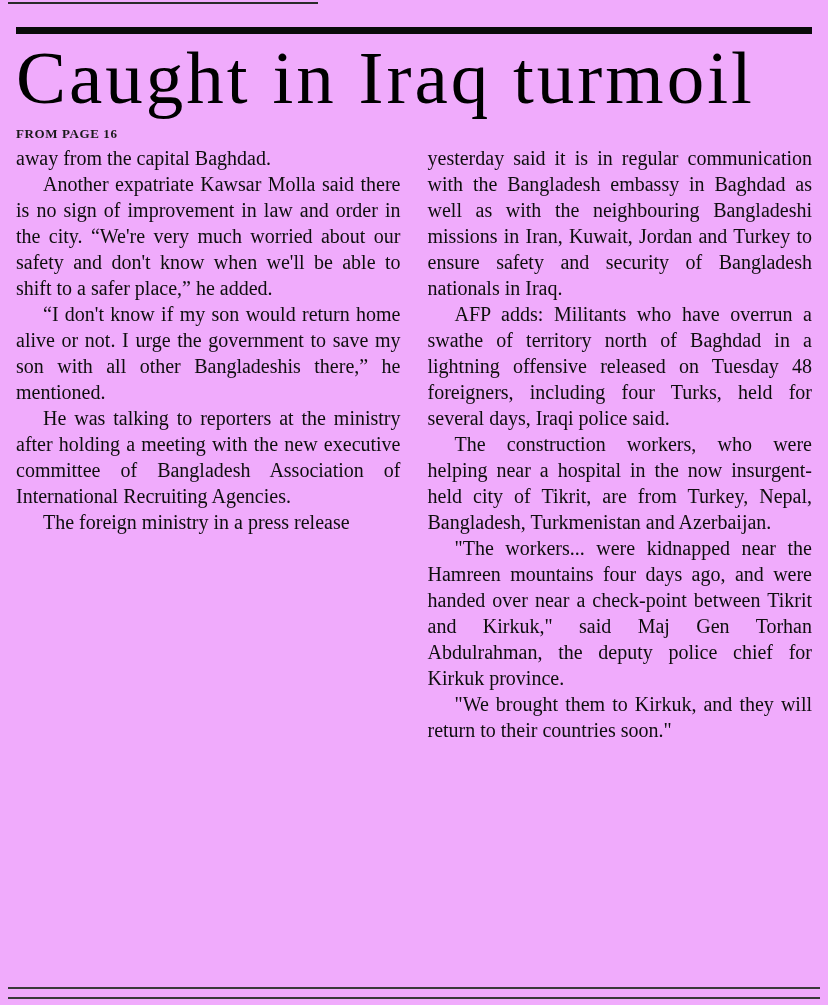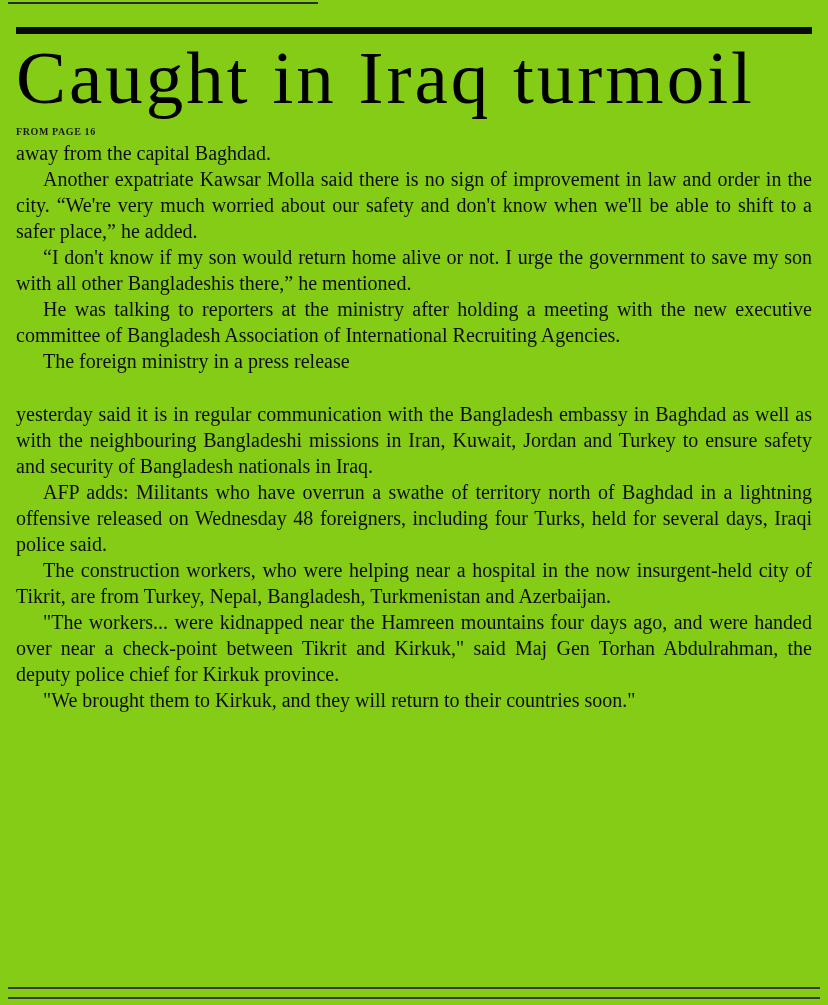--- a/index.html
+++ b/index.html
@@ -7,21 +7,21 @@
   html, body {
     background: #e9e9e6;
     font-family: "Liberation Serif", serif;
   }
 
   .sheet {
     position: relative;
     width: 828px;
     height: 1005px;
     margin: 0 auto;
-    background: #84cc16;
+    background: #f0abfc;
     color: #0c0c0c;
     overflow: hidden;
   }
 
   
   .top-partial-rule {
     position: absolute;
     top: 2px;
     left: 8px;
     width: 310px;
@@ -48,31 +48,30 @@
     line-height: 1.02;
     font-weight: normal;
     letter-spacing: 3px;
     color: #000;
     margin-top: 6px;
     white-space: nowrap;
   }
 
   .jump-line {
     margin-top: 9px;
-    font-size: 10px;
+    font-size: 13px;
     font-weight: bold;
     letter-spacing: 0.6px;
     color: #1a1a1a;
   }
 
   .columns {
     display: flex;
     gap: 27px;
     margin-top: 3px;
-    flex-direction: column;
   }
 
   .column {
     flex: 1 1 0;
     font-size: 20px;
     line-height: 26px;
     text-align: justify;
     color: #0e0e0e;
   }
 
@@ -119,21 +118,21 @@
     <div class="columns">
       <div class="column">
           <p>away from the capital Baghdad.</p>
           <p>Another expatriate Kawsar Molla said there is no sign of improvement in law and order in the city. “We're very much worried about our safety and don't know when we'll be able to shift to a safer place,” he added.</p>
           <p>“I don't know if my son would return home alive or not. I urge the government to save my son with all other Bangladeshis there,” he mentioned.</p>
           <p>He was talking to reporters at the ministry after holding a meeting with the new executive committee of Bangladesh Association of International Recruiting Agencies.</p>
           <p>The foreign ministry in a press release</p>
         </div>
       <div class="column">
           <p>yesterday said it is in regular communication with the Bangladesh embassy in Baghdad as well as with the neighbouring Bangladeshi missions in Iran, Kuwait, Jordan and Turkey to ensure safety and security of Bangladesh nationals in Iraq.</p>
-          <p>AFP adds: Militants who have overrun a swathe of territory north of Baghdad in a lightning offensive released on Wednesday 48 foreigners, including four Turks, held for several days, Iraqi police said.</p>
+          <p>AFP adds: Militants who have overrun a swathe of territory north of Baghdad in a lightning offensive released on Tuesday 48 foreigners, including four Turks, held for several days, Iraqi police said.</p>
           <p>The construction workers, who were helping near a hospital in the now insurgent-held city of Tikrit, are from Turkey, Nepal, Bangladesh, Turkmenistan and Azerbaijan.</p>
           <p>"The workers... were kidnapped near the Hamreen mountains four days ago, and were handed over near a check-point between Tikrit and Kirkuk," said Maj Gen Torhan Abdulrahman, the deputy police chief for Kirkuk province.</p>
           <p>"We brought them to Kirkuk, and they will return to their countries soon."</p>
         </div>
     </div>
 
   </div>
 
   <div class="bottom-rules">
     <div class="rule"></div>

